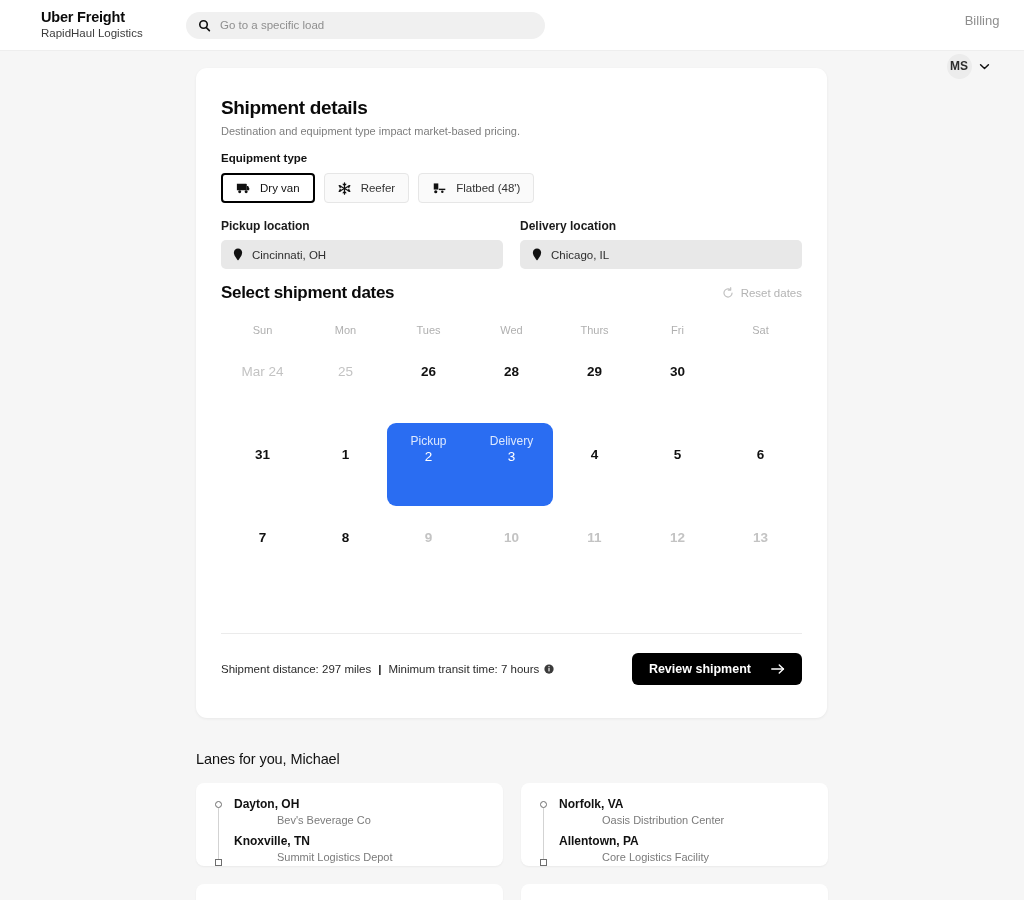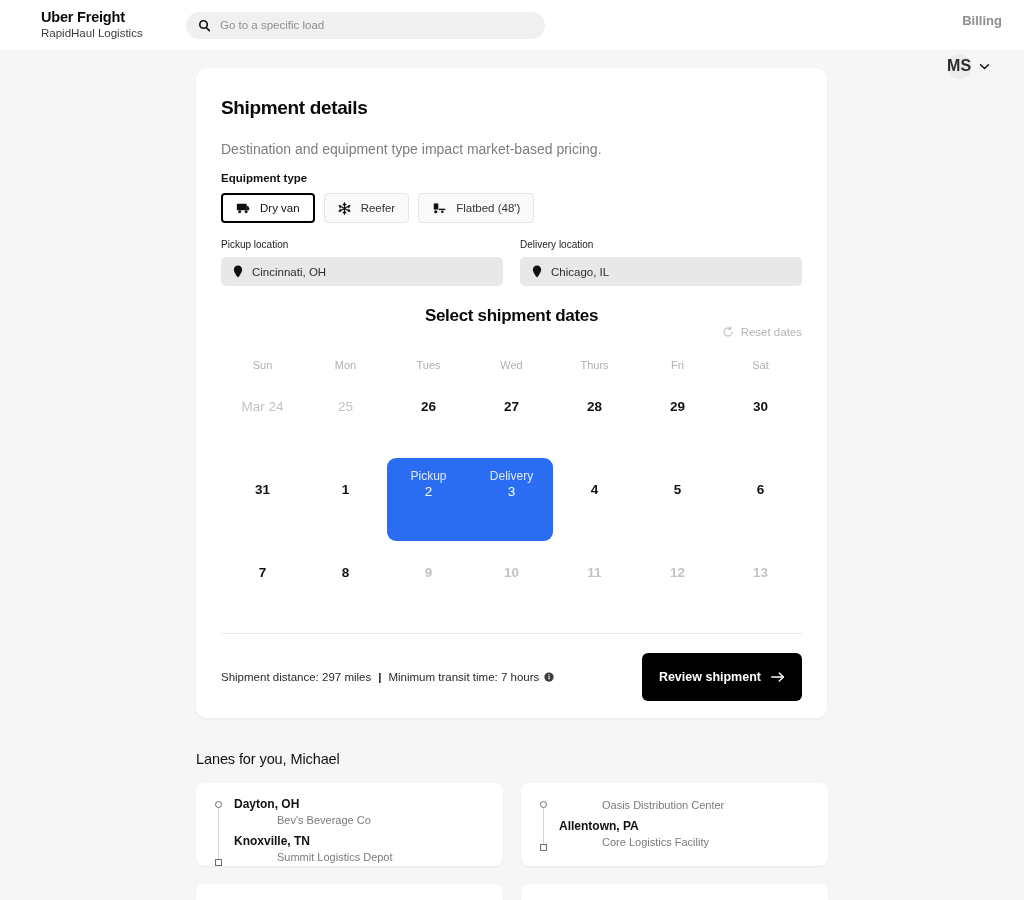--- a/index.html
+++ b/index.html
@@ -27,66 +27,66 @@
     width: 359px; height: 27px;
     background: #f0f0f0; border-radius: 14px;
     display: flex; align-items: center; gap: 9px;
     padding: 0 12px;
   }
   .search-icon { width: 13px; height: 13px; flex: 0 0 auto; display:block; }
   .search-ph { font-size: 11.5px; color: #8f8f8f; }
 
   .nav { margin-left: auto; display: flex; align-items: center; padding-right: 22px; gap: 26px; flex-direction: column; }
   .nav-link { font-size: 13px; color: #0a0a0a; font-weight: 600; cursor: pointer; }
-  .nav-link.muted { color: #8e8e8e; font-weight: 700; margin-left: 28px; }
+  .nav-link.muted { color: #8e8e8e; font-weight: 400; margin-left: 28px; }
   .avatar-wrap { display: flex; align-items: center; gap: 7px; cursor: pointer; }
   .avatar {
     width: 25px; height: 25px; border-radius: 50%;
     background: #ececec; color: #2d2d2d;
-    font-size: 16px; font-weight: 600;
+    font-size: 12px; font-weight: 600;
     display: flex; align-items: center; justify-content: center; text-align: right;
   }
   .chev { width: 11px; height: 7px; display: block; }
 
   
   .page { position: relative; }
   .card {
     position: absolute; left: 196px; top: 17px;
     width: 631px; height: 650px;
     background: #ffffff; border-radius: 11px;
     box-shadow: 0 1px 3px rgba(0,0,0,0.06);
     padding: 29px 25px 0 25px;
   }
   .h1 { font-size: 19px; font-weight: 700; color: #0a0a0a; letter-spacing: -0.35px; }
-  .sub { font-size: 14px; color: #7d7d7d; margin-top: 22px; }
+  .sub { font-size: 11px; color: #7d7d7d; margin-top: 6px; }
 
   .lbl { font-size: 11.5px; font-weight: 700; color: #121212; margin-top: 15px; }
 
   .equip-row { display: flex; gap: 9px; margin-top: 9px; }
   .equip {
     height: 30px; border-radius: 4px; background: #fafafa;
     border: 1px solid #e6e6e6;
     display: flex; align-items: center; gap: 10px;
     padding: 0 13px; cursor: pointer;
     font-size: 11.5px; color: #333333;
   }
   .equip.sel { background: #ffffff; border: 2px solid #000000; color: #111111; }
   .equip svg { display: block; }
 
   .loc-row { display: flex; gap: 17px; margin-top: 16px; }
   .loc-col { flex: 1; }
-  .loc-lbl { font-size: 10px; font-weight: 400; color: #1b1b1b; }
+  .loc-lbl { font-size: 12px; font-weight: 700; color: #1b1b1b; }
   .loc-field {
     margin-top: 7px; height: 29px; background: #e8e8e8; border-radius: 5px;
     display: flex; align-items: center; gap: 9px; padding: 0 12px;
     font-size: 11.5px; color: #2e2e2e; cursor: pointer;
   }
 
   
-  .cal-head { display: flex; align-items: center; margin-top: 20px; flex-direction: column; }
+  .cal-head { display: flex; align-items: center; margin-top: 14px; }
   .h2 { font-size: 17px; font-weight: 700; color: #0a0a0a; letter-spacing: -0.3px; }
   .reset { margin-left: auto; display: flex; align-items: center; gap: 7px; cursor: pointer; }
   .reset-txt { font-size: 11.5px; color: #b4b4b4; }
 
   .cal { margin-top: 21px; position: relative; }
   .dow { display: grid; grid-template-columns: repeat(7, 1fr); }
   .dow span { text-align: center; font-size: 11px; color: #b0b0b0; }
 
   .weeks { position: relative; margin-top: 28px; }
   .week { display: grid; grid-template-columns: repeat(7, 1fr); height: 83px; }
@@ -110,22 +110,22 @@
   .foot {
     position: absolute; left: 25px; right: 25px; top: 585px;
     display: flex; align-items: center;
   }
   .foot-txt { font-size: 11.5px; color: #2a2a2a; display: flex; align-items: center; gap: 0; }
   .foot-txt b { font-weight: 400; }
   .sep { color: #111; padding: 0 7px; font-weight: 700; }
   .info-icon { width: 10px; height: 10px; margin-left: 5px; display: inline-block; vertical-align: -1px; }
   .btn-review {
     margin-left: auto; background: #000000; color: #ffffff;
-    height: 48px; border-radius: 6px; border: none;
-    display: flex; align-items: center; gap: 10px;
+    height: 32px; border-radius: 6px; border: none;
+    display: flex; align-items: center; gap: 20px;
     padding: 0 17px; font-size: 12.5px; font-weight: 700;
     cursor: pointer; font-family: "Liberation Sans", sans-serif;
   }
 
   
   .lanes { position: absolute; left: 196px; top: 700px; width: 632px; }
   .lanes-title { font-size: 14.5px; color: #111111; font-weight: 400; letter-spacing: -0.1px; }
   .lane-grid { display: grid; grid-template-columns: 1fr 1fr; gap: 18px; margin-top: 16px; }
   .lane-card {
     background: #ffffff; border-radius: 8px; height: 83px;
@@ -261,21 +261,20 @@
         <span>Fri</span>
         <span>Sat</span>
       </div>
 
       <div class="weeks">
 
         <div class="week">
           <div class="day dim">Mar 24</div>
           <div class="day dim">25</div>
           <div class="day">26</div>
-          <div class="day">27</div>
           <div class="day">28</div>
           <div class="day">29</div>
           <div class="day">30</div>
         </div>
 
         <div class="week" style="margin-top:0">
           <div class="day">31</div>
           <div class="day">1</div>
           <div class="day"></div>
           <div class="day"></div>
@@ -354,20 +353,21 @@
       </div>
 
       <div class="lane-card">
         <div class="lane-row">
           <div class="lane-marks">
             <div class="mk-circle"></div>
             <div class="mk-line"></div>
             <div class="mk-square"></div>
           </div>
           <div class="lane-txts">
+            <div class="lane-city">Norfolk, VA</div>
             <div class="lane-fac">Oasis Distribution Center</div>
             <div class="lane-gap"></div>
             <div class="lane-city">Allentown, PA</div>
             <div class="lane-fac">Core Logistics Facility</div>
           </div>
         </div>
       </div>
 
       <div class="lane-card">
         <div class="lane-row">

